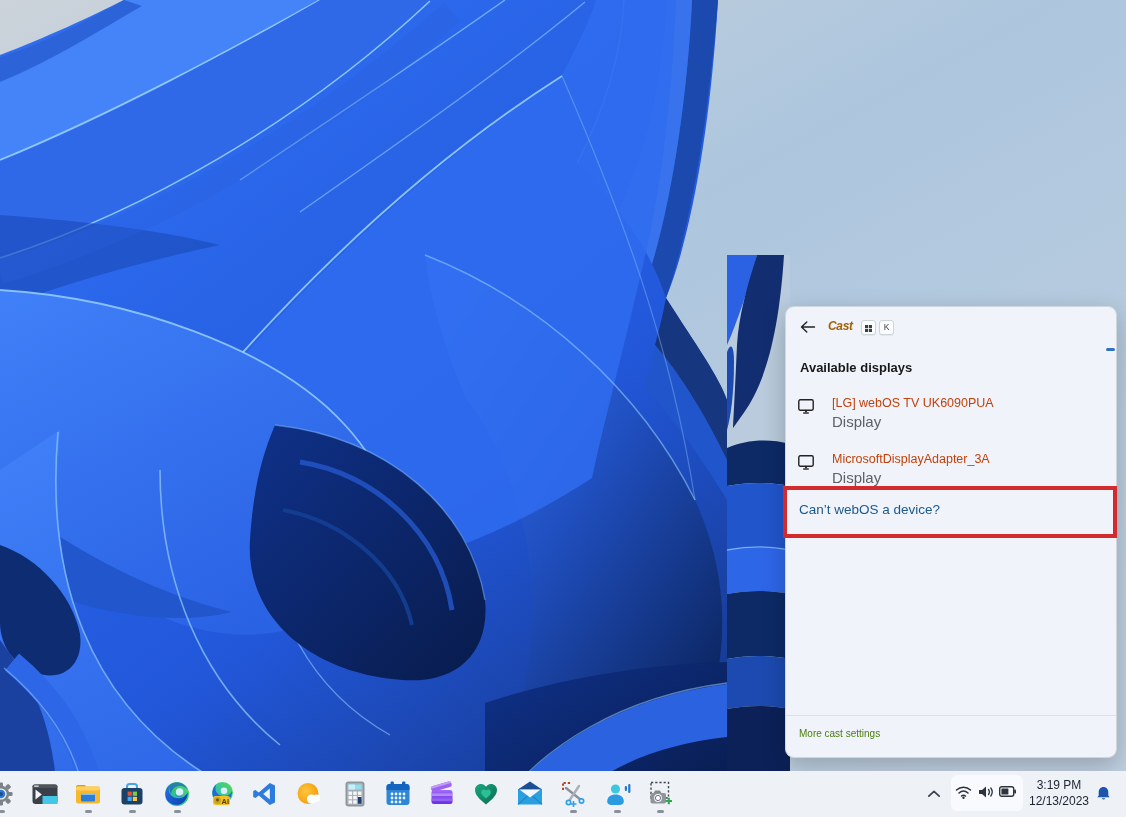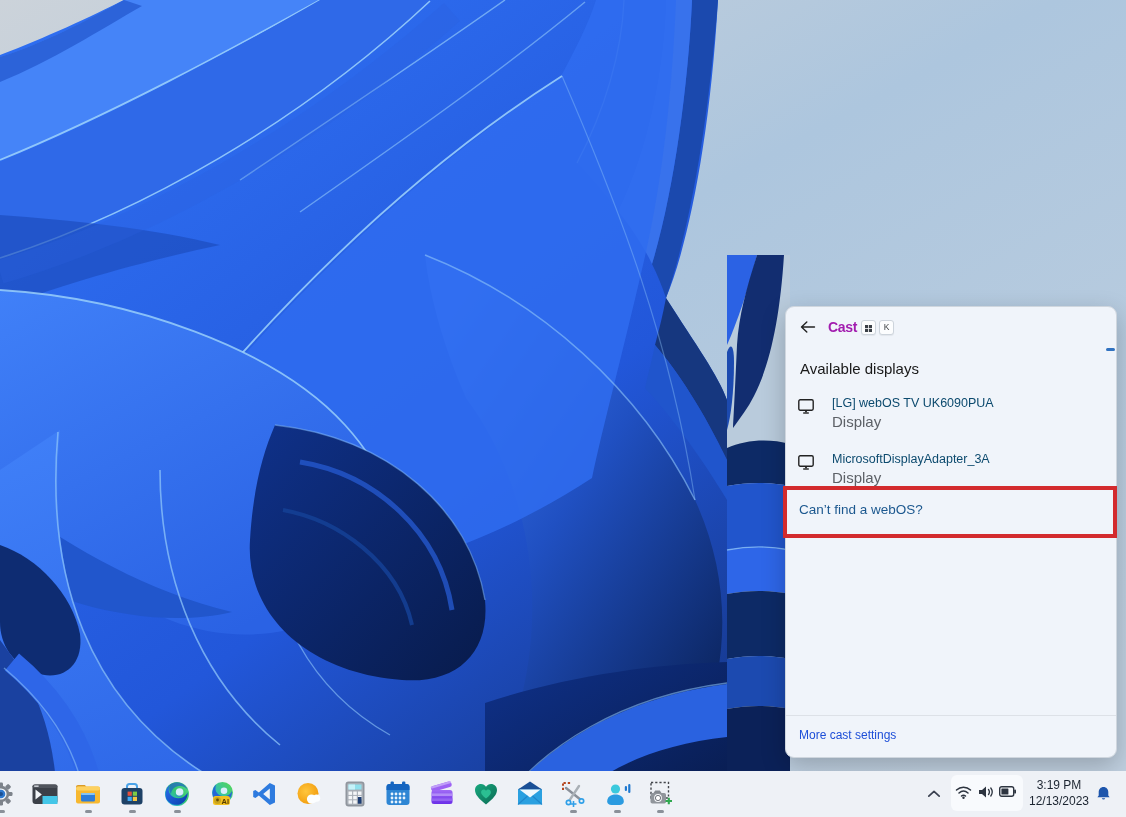--- a/index.html
+++ b/index.html
@@ -2,32 +2,32 @@
 <html><head>
 <meta charset="utf-8">
 <style>
   html,body{margin:0;padding:0;}
   body{width:1126px;height:817px;overflow:hidden;font-family:"Liberation Sans",sans-serif;}
   .desktop{position:relative;width:1126px;height:817px;overflow:hidden;background:#b6c9db;}
   .wall{position:absolute;left:0;top:0;}
   
   .panel{position:absolute;left:785px;top:306px;width:332px;height:452px;background:#f0f4fa;border:1px solid #cfd6de;border-radius:9px;box-sizing:border-box;box-shadow:0 8px 24px rgba(0,0,0,0.22);}
   .backarrow{position:absolute;left:14px;top:13px;width:16px;height:14px;}
-  .ptitle{position:absolute;left:42px;top:12px;font-size:14px;font-weight:700;letter-spacing:-0.3px;color:#a21caf;}
+  .ptitle{position:absolute;left:42px;top:12px;font-size:12px;font-weight:700;letter-spacing:-0.3px;color:#a16207;font-style:italic;}
   .kbd{position:absolute;top:13px;width:13px;height:13px;background:#fcfdfe;border:1px solid #cdd4dc;border-radius:3px;box-shadow:0 1px 1px rgba(0,0,0,0.06);}
   .kbd.win{left:75px;}
   .kbd.kk{left:93px;font-size:8.5px;color:#3c4043;text-align:center;line-height:13px;font-weight:400;}
-  .sect{position:absolute;left:14px;top:53px;font-size:15px;font-weight:400;color:#191919;}
+  .sect{position:absolute;left:14px;top:53px;font-size:13px;font-weight:700;color:#191919;}
   .row{position:absolute;left:0;width:100%;height:54px;}
   .rowicon{position:absolute;left:12px;top:4px;width:16px;height:15px;}
-  .rowtitle{position:absolute;left:46px;top:1px;font-size:12.5px;color:#0c4a6e;}
+  .rowtitle{position:absolute;left:46px;top:1px;font-size:12.5px;color:#c2410c;}
   .rowsub{position:absolute;left:46px;top:18px;font-size:15px;color:#5d6167;}
   .link{position:absolute;left:13px;top:195px;font-size:13.5px;color:#1c588f;}
   .sep{position:absolute;left:0px;top:408px;width:330px;height:1px;background:#dde1e7;}
-  .more{position:absolute;left:13px;top:421px;font-size:12px;color:#1d4ed8;}
+  .more{position:absolute;left:13px;top:421px;font-size:10px;color:#4d7c0f;}
   .redbox{position:absolute;left:783px;top:486px;width:334px;height:52px;box-sizing:border-box;border:4px solid #d32a2d;z-index:30;}
   .scrolltick{position:absolute;left:1106px;top:348px;width:9px;height:3px;border-radius:2px;background:#3172c0;z-index:31;}
   
   .taskbar{position:absolute;left:0;top:771px;width:1126px;height:46px;background:#eef1f6;}
   .ticon{position:absolute;top:10px;width:26px;height:26px;}
   .dash{position:absolute;top:39px;width:7px;height:3px;border-radius:1.5px;background:#8a9099;}
   .tray-pill{position:absolute;left:951px;top:4px;width:72px;height:36px;background:#f8fafd;border-radius:6px;}
   .clock{position:absolute;left:1028px;top:6px;width:62px;text-align:center;font-size:12px;color:#1b2430;line-height:16px;}
 </style>
 </head>
@@ -149,21 +149,21 @@
     </div>
     <div class="row" style="top:144px;text-decoration:underline;">
       <svg class="rowicon" viewBox="0 0 16 15">
           <rect x="0.8" y="0.8" width="14.4" height="10.4" rx="1.4" fill="none" stroke="#222" stroke-width="1.4"></rect>
           <path d="M5.2,14 L10.8,14" stroke="#222" stroke-width="1.4"></path>
           <path d="M8,11.5 L8,13.3" stroke="#222" stroke-width="1.8"></path>
         </svg>
       <div class="rowtitle">MicrosoftDisplayAdapter_3A</div>
       <div class="rowsub">Display</div>
     </div>
-    <div class="link">Can’t find a webOS?</div>
+    <div class="link">Can’t webOS a device?</div>
     <div class="sep"></div>
     <div class="more">More cast settings</div>
   </div>
   <div class="redbox"></div>
   <div class="scrolltick"></div>
 
   <div class="taskbar">
 
     <svg class="ticon" style="left:-12px;" viewBox="0 0 26 26">
       <g fill="#7d838b">

